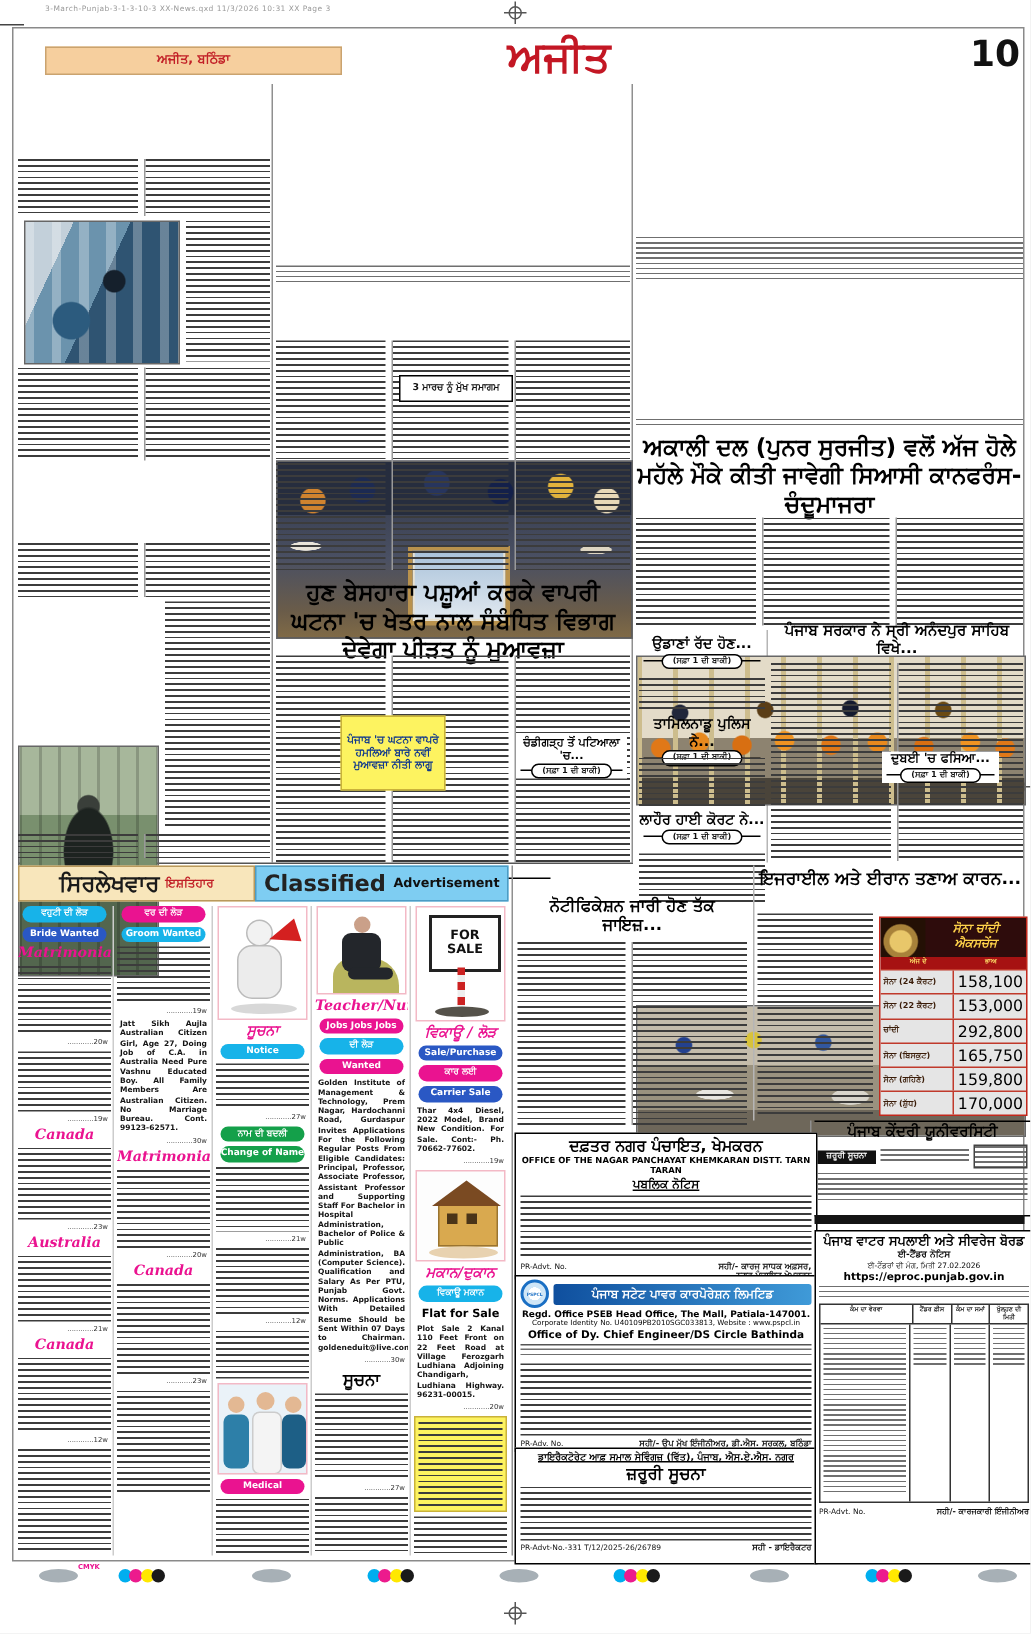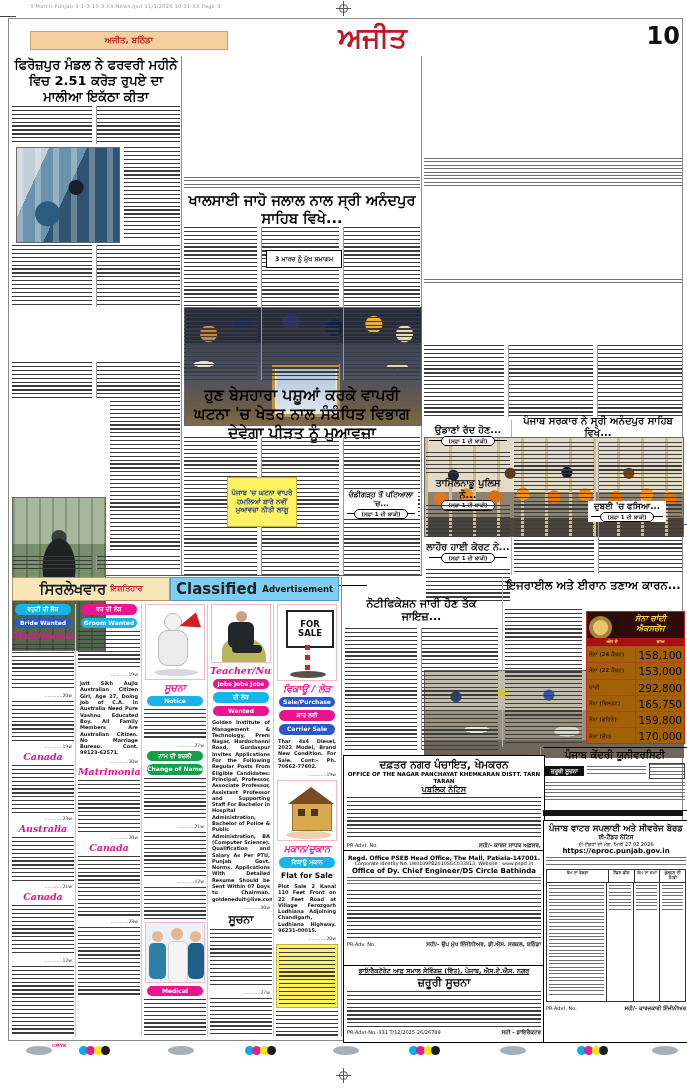--- a/index.html
+++ b/index.html
@@ -84,21 +84,21 @@
   .ccol{position:absolute;top:604px;width:62px;height:433px;display:flex;flex-direction:column;gap:3px;overflow:hidden}
   .chip{border-radius:7px;color:#fff;font-size:6px;font-weight:bold;text-align:center;padding:2px 0;margin:0 3px;line-height:1.1}
   .c-cyan{background:#17b3e9}.c-mag{background:#ea1390}.c-blue{background:#2a58c4}.c-green{background:#14a04a}
   .script{color:#ea1390;font-family:"DejaVu Serif","Liberation Serif",serif;font-style:italic;font-weight:bold;
           text-align:center;font-size:9.5px;line-height:1.05}
   .adtxt{font-size:5px;line-height:6.3px;text-align:justify;font-weight:bold;color:#141414;padding:0 2px}
   .ending{font-size:4.6px;text-align:right;color:#333;padding-right:2px;line-height:5px}
   .clip{margin:0 1px;border:0.8px solid #f3b9c6;position:relative;overflow:hidden;background:#fff}
   
   .nbox{position:absolute;border:1px solid #000;background:#fff;overflow:hidden}
-  .gold{position:absolute;border:1.6px solid #c2281c;background:#a16207;overflow:hidden}
+  .gold{position:absolute;border:1.6px solid #c2281c;background:#e5e5e5;overflow:hidden}
   .ghead{height:26px;background:#2e0c0c;display:flex}
   .gimg{width:30px;background:radial-gradient(circle at 45% 60%,#e8c76a 0 7px,#a8823a 8px 11px,#241005 12px)}
   .gtt{flex:1;text-align:center;color:#ffd24a;font-weight:bold;font-size:8px;line-height:1.25;padding-top:2px;
        font-style:italic}
   .gstrip{height:8px;background:#a61212;display:flex;justify-content:space-around;align-items:center}
   .gstrip span{color:#ffe46a;font-size:4.5px;font-weight:bold;line-height:1}
   .grow{display:flex;border-top:1px solid #c0392b;height:15.3px}
   .glab{flex:1;font-size:5.4px;font-weight:bold;color:#3a1c08;display:flex;align-items:center;padding-left:2px}
   .gval{width:46px;font-size:10.5px;font-weight:normal;text-align:right;padding:2px 2px 0 0;border-left:1px solid #c0392b;color:#000}
   .dots{position:absolute;display:flex;align-items:center}
@@ -127,21 +127,20 @@
 
   <div class="abs bar" style="left:30px;top:31px;width:196px;height:17px">ਅਜੀਤ, ਬਠਿੰਡਾ</div>
   <div class="abs mast" style="left:282px;top:24px;width:125px">ਅਜੀਤ</div>
   <div class="abs pageno" style="left:642px;top:24px;width:38px">10</div>
 
   <div class="vr" style="left:181px;top:56px;height:519px"></div>
   <div class="vr" style="left:421px;top:56px;height:519px"></div>
   <div class="vr" style="left:511px;top:420px;height:155px;background:#b5b5b5"></div>
   <div class="hr" style="left:12px;top:575px;width:410px"></div>
 
-  <div class="abs hd" style="left:12px;top:57px;width:168px;font-size:13px">ਫਿਰੋਜ਼ਪੁਰ ਮੰਡਲ ਨੇ ਫਰਵਰੀ ਮਹੀਨੇ ਵਿਚ 2.51 ਕਰੋੜ ਰੁਪਏ ਦਾ ਮਾਲੀਆ ਇਕੱਠਾ ਕੀਤਾ</div>
   <div class="abs cols r" style="left:12px;top:106px;width:168px;height:38px">
       <div class="sim"></div>
       <div class="sim"></div>
     </div>
   <div class="abs ph ph-train" style="left:16px;top:147px;width:102px;height:94px"></div>
   <div class="abs sim" style="left:124px;top:147px;width:56px;height:94px"></div>
   <div class="abs cols r" style="left:12px;top:245px;width:168px;height:62px">
       <div class="sim"></div>
       <div class="sim"></div>
     </div>
@@ -154,21 +153,20 @@
   <div class="abs sim" style="left:110px;top:401px;width:70px;height:152px"></div>
   <div class="abs cols r" style="left:12px;top:556px;width:168px;height:16px">
       <div class="sim"></div>
       <div class="sim"></div>
     </div>
 
   <div class="abs ph ph-present" style="left:184px;top:57px;width:236px;height:117px">
       <div class="frameobj"></div>
     </div>
   <div class="abs siml" style="left:184px;top:177px;width:236px;height:13px"></div>
-  <div class="abs hd" style="left:184px;top:192px;width:236px;font-size:14.5px">ਖਾਲਸਾਈ ਜਾਹੋ ਜਲਾਲ ਨਾਲ ਸ੍ਰੀ ਅਨੰਦਪੁਰ ਸਾਹਿਬ ਵਿਖੇ...</div>
   <div class="abs pill" style="left:234px;top:211px;width:136px">
       <i></i>
       <span>(ਸਫ਼ਾ 1 ਦੀ ਬਾਕੀ)</span>
     </div>
   <div class="abs cols r" style="left:184px;top:227px;width:236px;height:153px">
       <div class="sim"></div>
       <div class="sim"></div>
       <div class="sim"></div>
     </div>
   <div class="abs" style="left:266px;top:250px;width:74px;height:16px;background:#fff;border:0.8px solid #000;font-size:6.3px;font-weight:bold;text-align:center;line-height:15px">3 ਮਾਰਚ ਨੂੰ ਮੁੱਖ ਸਮਾਗਮ</div>
@@ -185,20 +183,21 @@
     <div class="pill">
         <i></i>
         <span>(ਸਫ਼ਾ 1 ਦੀ ਬਾਕੀ)</span>
       </div>
   </div>
 
   <div class="abs ph ph-orange" style="left:424px;top:57px;width:258px;height:98px"></div>
   <div class="abs siml" style="left:424px;top:158px;width:258px;height:29px"></div>
   <div class="abs ph ph-seated" style="left:424px;top:190px;width:258px;height:86px"></div>
   <div class="abs siml" style="left:424px;top:279px;width:258px;height:6px"></div>
+  <div class="abs hd" style="left:424px;top:289px;width:258px;font-size:15.5px">ਅਕਾਲੀ ਦਲ (ਪੁਨਰ ਸੁਰਜੀਤ) ਵਲੋਂ ਅੱਜ ਹੋਲੇ ਮਹੱਲੇ ਮੌਕੇ ਕੀਤੀ ਜਾਵੇਗੀ ਸਿਆਸੀ ਕਾਨਫਰੰਸ- ਚੰਦੂਮਾਜਰਾ</div>
   <div class="abs cols r" style="left:424px;top:345px;width:258px;height:72px">
       <div class="sim"></div>
       <div class="sim"></div>
       <div class="sim"></div>
     </div>
 
   <div class="abs" style="left:426px;top:424px;width:84px">
     <div class="hd" style="font-size:9.5px">ਉਡਾਣਾਂ ਰੱਦ ਹੋਣ...</div>
     <div class="pill">
         <i></i>
@@ -300,20 +299,24 @@
     <div class="sim" style="height:42px;margin-top:2px"></div>
     <div style="display:flex;justify-content:space-between;margin-top:3px">
       <div style="font-size:5px">PR-Advt. No.</div>
       <div style="font-size:5.6px;font-weight:bold;text-align:right">
         <span>ਸਹੀ/- ਕਾਰਜ ਸਾਧਕ ਅਫ਼ਸਰ,</span><br><span>ਨਗਰ ਪੰਚਾਇਤ ਖੇਮਕਰਨ</span>
       </div>
     </div>
   </div>
 
   <div class="nbox" style="left:343px;top:850px;width:194px;height:112px;padding:2px 3px">
+    <div style="display:flex;align-items:center;gap:3px">
+      <div style="width:15px;height:15px;border-radius:50%;border:2.5px solid #1a6fc4;background:radial-gradient(circle,#fff 40%,#cfe6f7 41%);font-size:3px;font-weight:bold;color:#1a6fc4;display:flex;align-items:center;justify-content:center">PSPCL</div>
+      <div style="flex:1;background:linear-gradient(90deg,#0f4f9e,#3f9ad8);color:#fff;font-size:8px;font-weight:bold;text-align:center;border-radius:2px;padding:2px 0">ਪੰਜਾਬ ਸਟੇਟ ਪਾਵਰ ਕਾਰਪੋਰੇਸ਼ਨ ਲਿਮਟਿਡ</div>
+    </div>
     <div class="hd" style="font-size:6px;margin-top:1px">Regd. Office PSEB Head Office, The Mall, Patiala-147001.</div>
     <div class="hd" style="font-size:4.8px;font-weight:normal">Corporate Identity No. U40109PB2010SGC033813, Website : www.pspcl.in</div>
     <div class="hd" style="font-size:7px;border-bottom:0.6px solid #555;padding-bottom:1px">Office of Dy. Chief Engineer/DS Circle Bathinda</div>
     <div class="siml" style="height:7px;margin-top:2px"></div>
     <div class="sim" style="height:48px;margin-top:3px"></div>
     <div style="display:flex;justify-content:space-between;margin-top:3px">
       <div style="font-size:5px">PR-Adv. No.</div>
       <div style="font-size:5.6px;font-weight:bold">ਸਹੀ/- ਉਪ ਮੁੱਖ ਇੰਜੀਨੀਅਰ, ਡੀ.ਐਸ. ਸਰਕਲ, ਬਠਿੰਡਾ</div>
     </div>
   </div>

